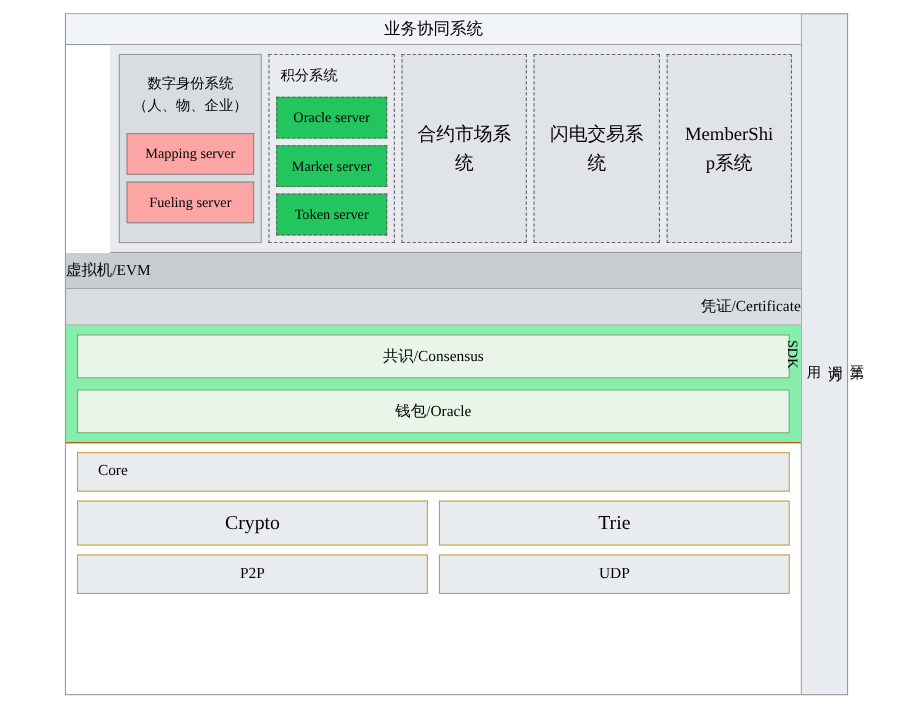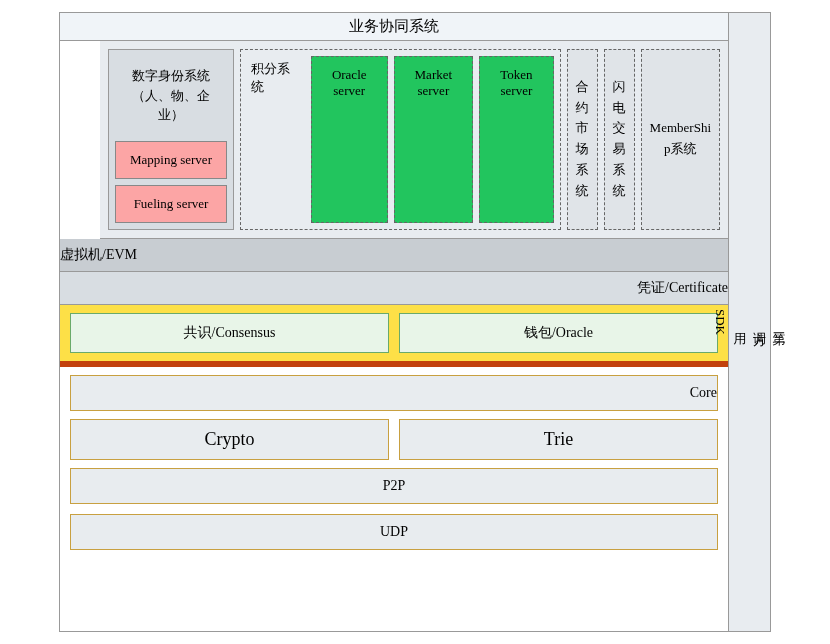--- a/index.html
+++ b/index.html
@@ -74,21 +74,21 @@
       border: 1px solid #888;
       background: #fca5a5;
       text-align: center;
       padding: 10px 4px;
       font-size: 13px;
     }
 
     
     .middle-group {
       display: flex;
-      flex-direction: row;
+      flex-direction: column;
       border: 1.5px dashed #666;
       background: #e8ecf0;
       padding: 6px;
       gap: 6px;
       min-width: 115px;
     }
 
     .jifenxi-label {
       text-align: left;
       font-size: 13px;
@@ -102,24 +102,24 @@
       padding: 10px 4px;
       font-size: 13px;
     }
 
     
     .right-dashed-box {
       border: 1.5px dashed #666;
       background: #e0e4e8;
       text-align: center;
       padding: 0 8px;
-      font-size: 13px;
+      font-size: 17px;
       display: flex;
       align-items: center;
-      justify-content: flex-end;
+      justify-content: center;
       flex: 1;
       line-height: 1.6;
       font-family: Liberation Serif, serif;
     }
 
     
     .evm-row {
       background: #c8cdd2;
       text-align: left;
       padding: 7px 0;
@@ -132,25 +132,25 @@
       background: #d8dde2;
       text-align: right;
       padding: 7px 0;
       border-bottom: 1px solid #999;
       font-size: 14px;
     }
 
     
     .consensus-wallet-row {
       display: flex;
-      flex-direction: row;
+      flex-direction: column;
       gap: 10px;
       padding: 8px 10px;
-      background: #fde047;
-      border-bottom: 6px solid #c2410c;
+      background: #86efac;
+      border-bottom: 1px solid #c2410c;
     }
 
     .green-box {
       flex: 1;
       border: 1.5px solid #6aaa6a;
       background: #e8f5e8;
       text-align: center;
       padding: 10px 0;
       font-size: 14px;
     }
@@ -168,21 +168,21 @@
       border: 1.5px solid #c8a040;
       background: #e8ecef;
       text-align: center;
       padding: 9px 0;
       font-size: 18px;
     }
 
     
     .p2p-udp-row {
       display: flex;
-      flex-direction: column;
+      flex-direction: row;
       gap: 10px;
       padding: 4px 10px 8px 10px;
     }
 
     .p2p-udp-box {
       flex: 1;
       border: 1.5px solid #c8a040;
       background: #e8ecef;
       text-align: center;
       padding: 9px 0;
@@ -203,22 +203,22 @@
       font-size: 13px;
       line-height: 1.5;
       text-align: center;
       padding: 4px;
     }
 
     .core-area {
       background: #e8ecef;
       border: 1.5px solid #c8a040;
       margin: 8px 10px 4px 10px;
-      text-align: right;
-      padding: 9px 0;
+      text-align: left;
+      padding: 9px 18px;
       font-size: 14px;
     }
   </style>
 </head>
 <body>
 
 <div class="outer-wrapper">
   <div class="main-area">
 
     <div class="biz-header">

